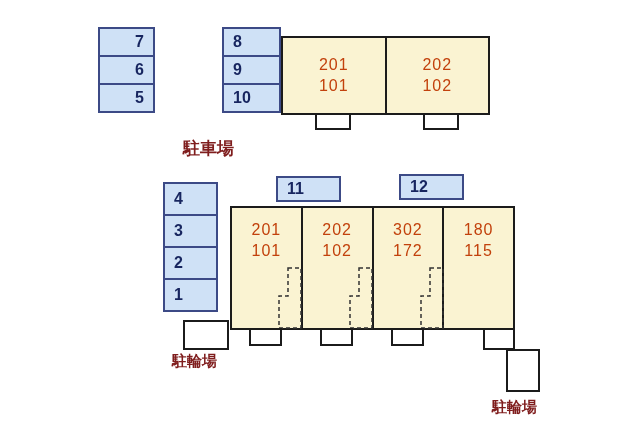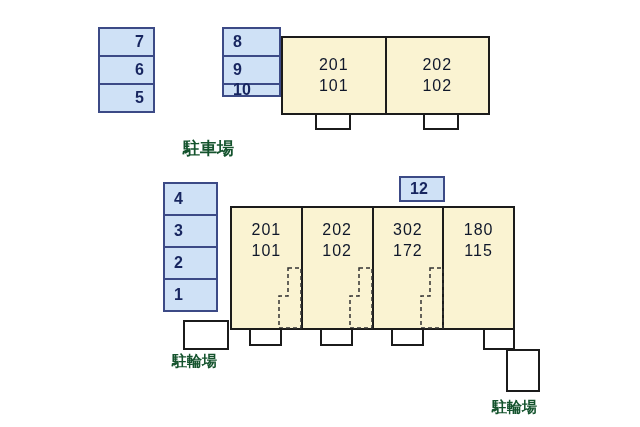--- a/index.html
+++ b/index.html
@@ -23,30 +23,30 @@
 
   .building {
     position:absolute; box-sizing:border-box;
     border:2px solid var(--building-border,#1b1b1b);
     background:var(--building-fill,#faf3d2);
     display:flex;
   }
   .unit { flex:1; border-left:2px solid var(--building-border,#1b1b1b);
           display:flex; flex-direction:column; align-items:center; }
   .unit:first-child { border-left:none; }
-  .unit .num { font-size:16px; color:#0f172a; line-height:1.3; letter-spacing:1px; text-align:center; }
+  .unit .num { font-size:16px; color:#c2410c; line-height:1.3; letter-spacing:1px; text-align:center; }
   .building.center-units .unit { justify-content:center; }
   .building.top-units .unit { padding-top:12px; }
 
   .tab {
     position:absolute; box-sizing:border-box;
     background:#ffffff; border:2px solid var(--building-border,#1b1b1b);
   }
   .stairs { position:absolute; }
-  .jp-label { position:absolute; font-weight:bold; color:#14532d; font-size:16px; white-space:nowrap; }
+  .jp-label { position:absolute; font-weight:bold; color:#7f1d1d; font-size:16px; white-space:nowrap; }
 </style>
 </head>
 <body>
 
 <div class="canvas">
 
   <div class="col right-num" style="left:98px; top:27px; width:57px;">
     <div class="space" style="height:30px;">
         <span>7</span>
       </div>
@@ -58,21 +58,21 @@
       </div>
   </div>
 
   <div class="col left-num" style="left:222px; top:27px; width:59px;">
     <div class="space" style="height:30px;">
         <span>8</span>
       </div>
     <div class="space" style="height:30px;">
         <span>9</span>
       </div>
-    <div class="space" style="height:14px;">
+    <div class="space" style="height:30px;">
         <span>10</span>
       </div>
   </div>
 
   <div class="building center-units" style="left:281px; top:36px; width:209px; height:79px;">
     <div class="unit">
       <div class="num">201</div>
       <div class="num">101</div>
     </div>
     <div class="unit">
@@ -94,21 +94,24 @@
         <span>3</span>
       </div>
     <div class="space" style="height:34px;">
         <span>2</span>
       </div>
     <div class="space" style="height:34px;">
         <span>1</span>
       </div>
   </div>
 
-  <div class="space single left-num" style="left:399px; top:176px; width:46px; height:26px; padding-left:9px;">
+  <div class="space single left-num" style="left:276px; top:176px; width:65px; height:26px; padding-left:9px;">
+    <span>11</span>
+  </div>
+  <div class="space single left-num" style="left:399px; top:176px; width:65px; height:26px; padding-left:9px;">
     <span>12</span>
   </div>
 
   <div class="building top-units" style="left:230px; top:206px; width:285px; height:124px;">
     <div class="unit">
       <div class="num">201</div>
       <div class="num">101</div>
     </div>
     <div class="unit">
       <div class="num">202</div>

